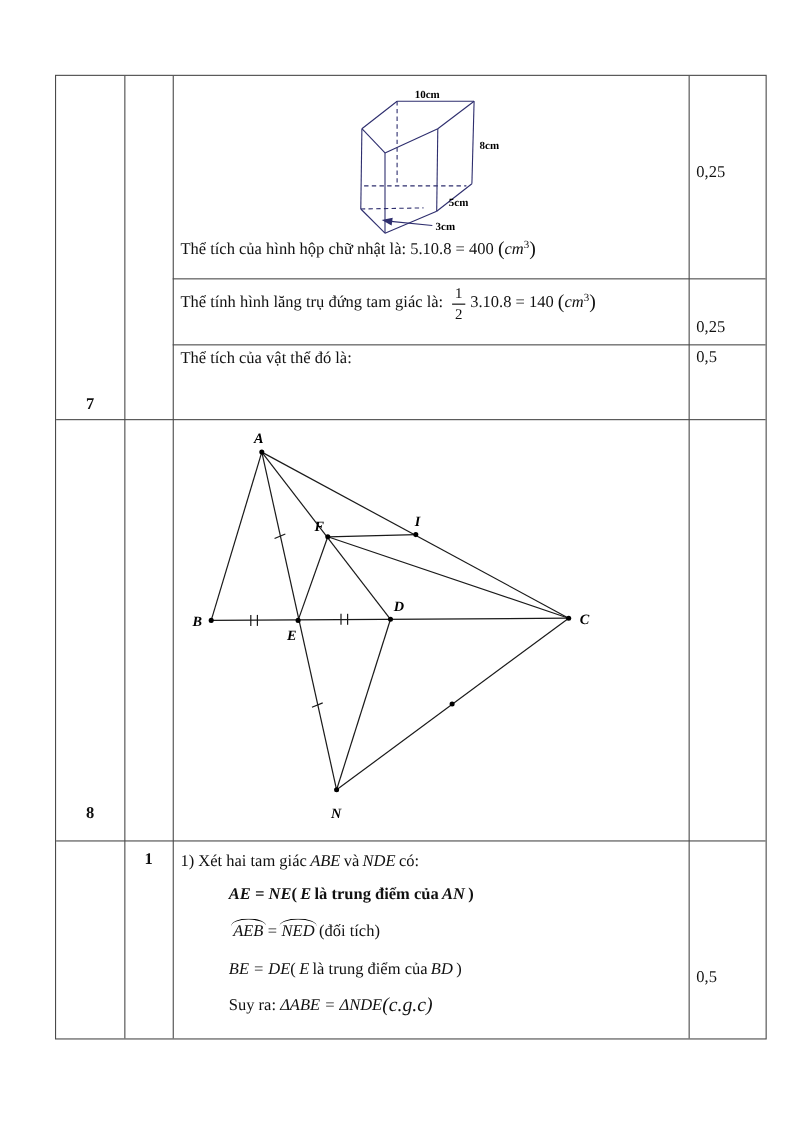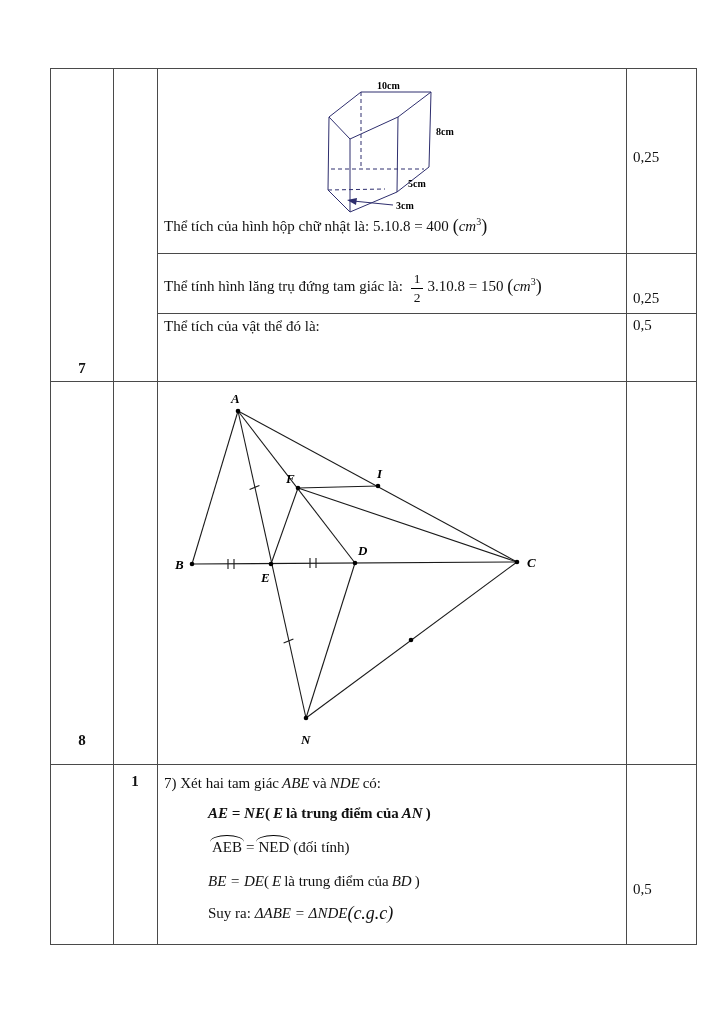--- a/index.html
+++ b/index.html
@@ -15,21 +15,21 @@
   .vline { width:1px; top:0; bottom:0; }
   .hline { height:1px; }
   .cellnum { position:absolute; font-weight:bold; font-size:15px; text-align:center; }
   .txt { position:absolute; font-size:15px; line-height:1.25; white-space:nowrap; }
   .score { position:absolute; font-size:15px;text-align:right; }
   i.mv { font-style:italic; margin:15px 3px; }
   .frac { display:inline-block; vertical-align:middle; text-align:center;
           font-size:13.5px; line-height:1; margin:0 4px; }
   .frac .fn { display:block; padding:0 3px 2px; border-bottom:1px solid #000; }
   .frac .fd { display:block; padding-top:2px; }
-  .hat { position:relative; padding:0 2px; margin:0 2px; }
+  .hat { font-style:italic; position:relative; padding:0 2px; margin:0 2px; }
   .hat::before { content:""; position:absolute; left:0; right:0; top:-4px; height:6px;
                  border-top:1.4px solid #000;
                  border-radius:50% 50% 0 0 / 100% 100% 0 0; }
   .bigp { font-size:18px; vertical-align:-1px; }
   sup { font-size:10px; }
   svg text { font-family:"Liberation Serif", serif; }
   .prism-line { stroke:#2e2e6e; stroke-width:1; fill:none; }
   .prism-dash { stroke:#2e2e6e; stroke-width:1; fill:none; stroke-dasharray:4 3; }
   .geo-line { stroke:#1a1a1a; stroke-width:1.1; fill:none; }
   .geo-dot { fill:#000; }
@@ -80,22 +80,22 @@
     <text class="dim-label" x="76" y="12">10cm</text>
     <text class="dim-label" x="135" y="58">8cm</text>
     <text class="dim-label" x="107" y="110">5cm</text>
     <text class="dim-label" x="95" y="132">3cm</text>
   </svg>
 
   <div class="txt" style="left:113px; top:146px;text-align:right;">
     <span>Thể tích của  hình hộp chữ nhật  là: 5.10.8  = 400 </span><span class="bigp">(</span><i>cm</i><sup>3</sup><span class="bigp">)</span>
   </div>
 
-  <div class="txt" style="left:113px; top:203px;">
-    <span>Thể tính hình lăng trụ đứng tam giác là: </span><span class="frac"><span class="fn">1</span><span class="fd">2</span></span><span>3.10.8 = 150 </span><span class="bigp">(</span><i>cm</i><sup>3</sup><span class="bigp">)</span>
+  <div class="txt" style="left:113px; top:191px;">
+    <span>Thể tính hình lăng trụ đứng tam giác là: </span><span class="frac"><span class="fn">1</span><span class="fd">2</span></span><span>3.10.8 = 140 </span><span class="bigp">(</span><i>cm</i><sup>3</sup><span class="bigp">)</span>
   </div>
 
   <div class="txt" style="left:113px; top:248px;">
     <span>Thể tích của vật thể đó là:</span>
   </div>
 
   <svg style="position:absolute; left:106px; top:312px;" width="469" height="383" viewBox="0 0 469 383">
     <line class="geo-line" x1="35" y1="183" x2="360" y2="181"></line>
     <line class="geo-line" x1="81" y1="30" x2="35" y2="183"></line>
     <line class="geo-line" x1="81" y1="30" x2="149" y2="337"></line>
@@ -128,27 +128,27 @@
     <text class="geo-label" x="18" y="188">B</text>
     <text class="geo-label" x="370" y="186">C</text>
     <text class="geo-label" x="201" y="174">D</text>
     <text class="geo-label" x="104" y="201">E</text>
     <text class="geo-label" x="129" y="102">F</text>
     <text class="geo-label" x="220" y="97">I</text>
     <text class="geo-label" x="144" y="363">N</text>
   </svg>
 
   <div class="txt" style="left:113px; top:705px;">
-    <span>7) Xét hai tam giác</span><i class="mv">ABE</i><span>và</span><i class="mv">NDE</i><span>có:</span>
+    <span>1) Xét hai tam giác</span><i class="mv">ABE</i><span>và</span><i class="mv">NDE</i><span>có:</span>
   </div>
   <div class="txt" style="left:157px; top:735px;font-weight:bold;">
     <i>AE = NE</i><span>(</span><i class="mv">E</i><span>là trung điểm của</span><i class="mv">AN</i><span>)</span>
   </div>
   <div class="txt" style="left:157px; top:769px;">
-    <span class="hat">AEB</span><span>=</span><span class="hat">NED</span><span>(đối tính)</span>
+    <span class="hat">AEB</span><span>=</span><span class="hat">NED</span><span>(đối tích)</span>
   </div>
   <div class="txt" style="left:157px; top:803px;">
     <i>BE = DE</i><span>(</span><i class="mv">E</i><span>là trung điểm của</span><i class="mv">BD</i><span>)</span>
   </div>
   <div class="txt" style="left:157px; top:833px;">
     <span>Suy ra:</span> <i>ΔABE = ΔNDE</i><i class="bigp">(c.g.c)</i>
   </div>
 
   <div class="score" style="left:582px; top:80px;">0,25</div>
   <div class="score" style="left:582px; top:221px;">0,25</div>

